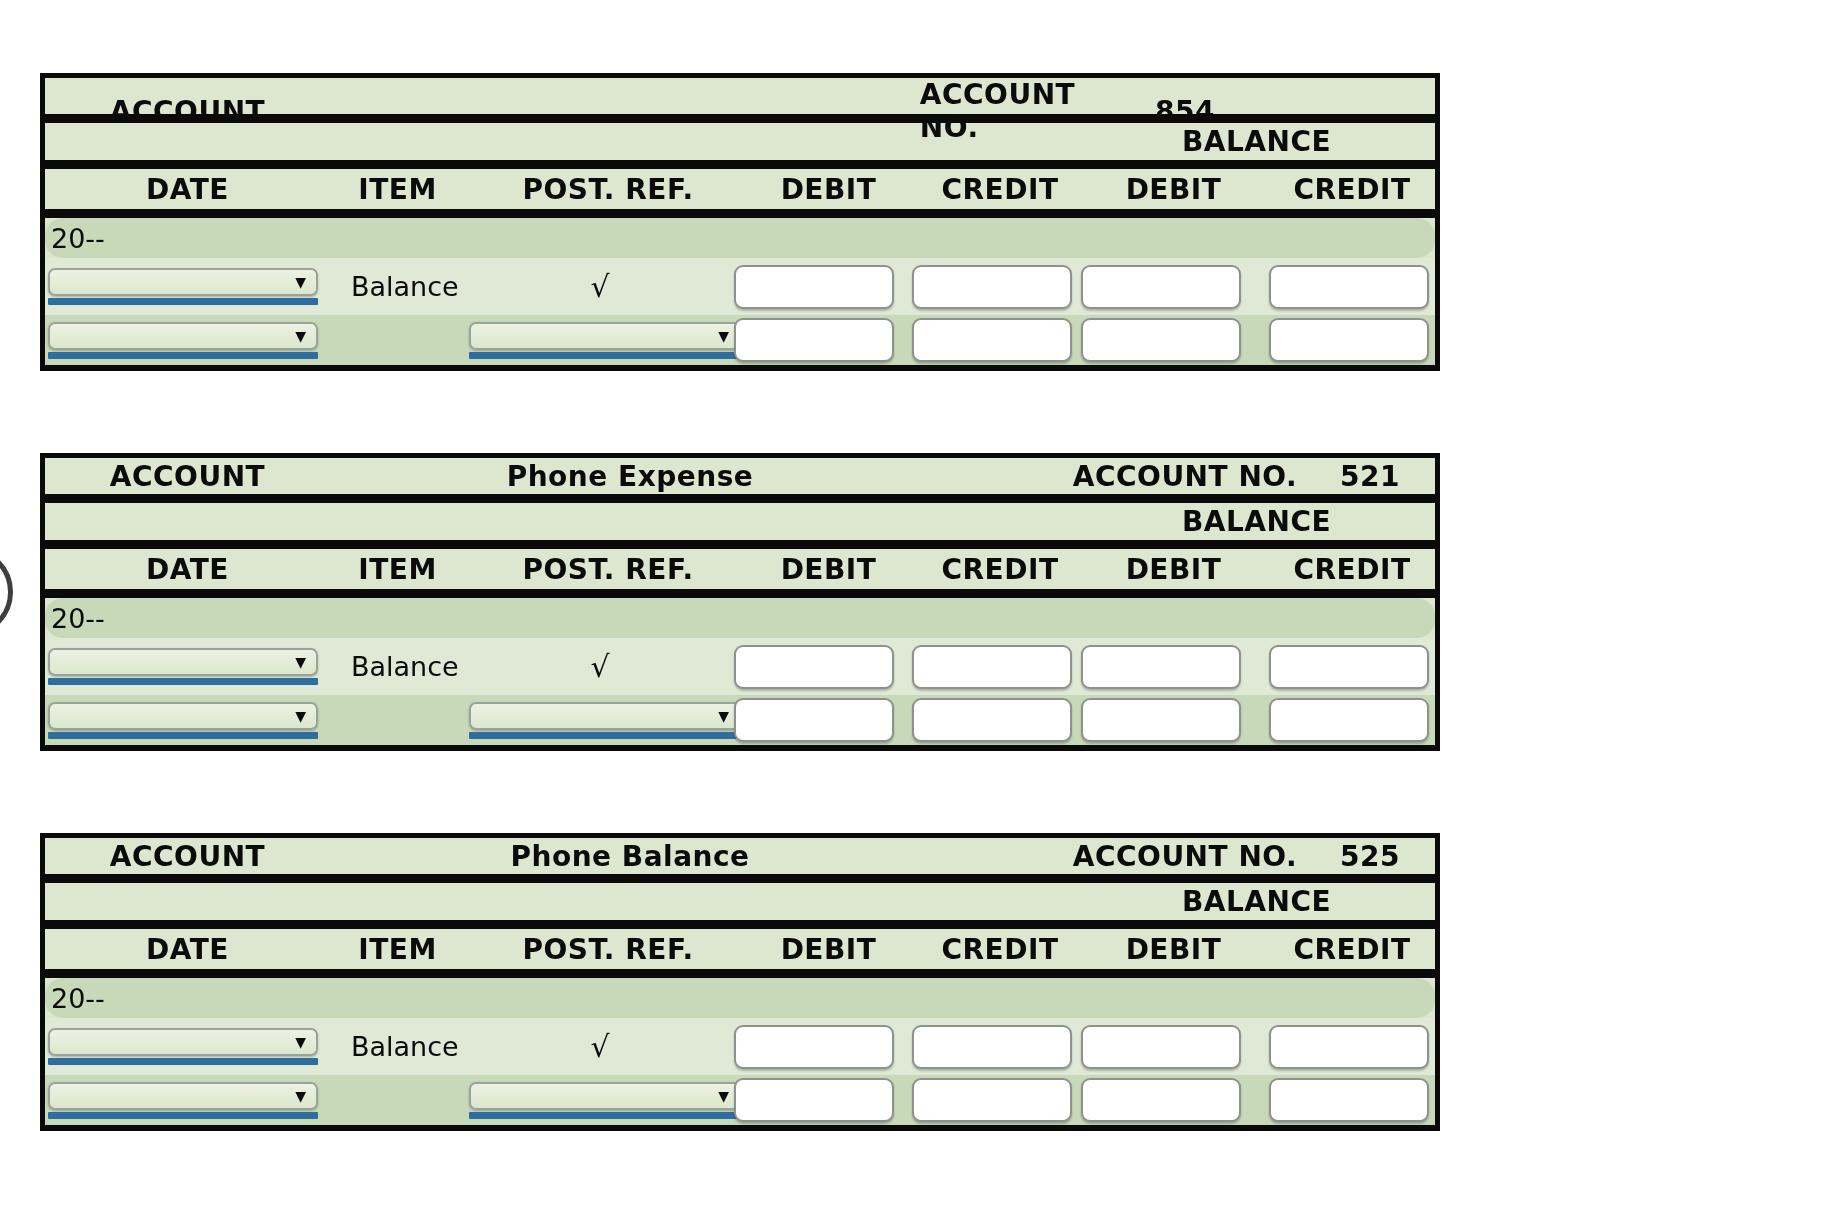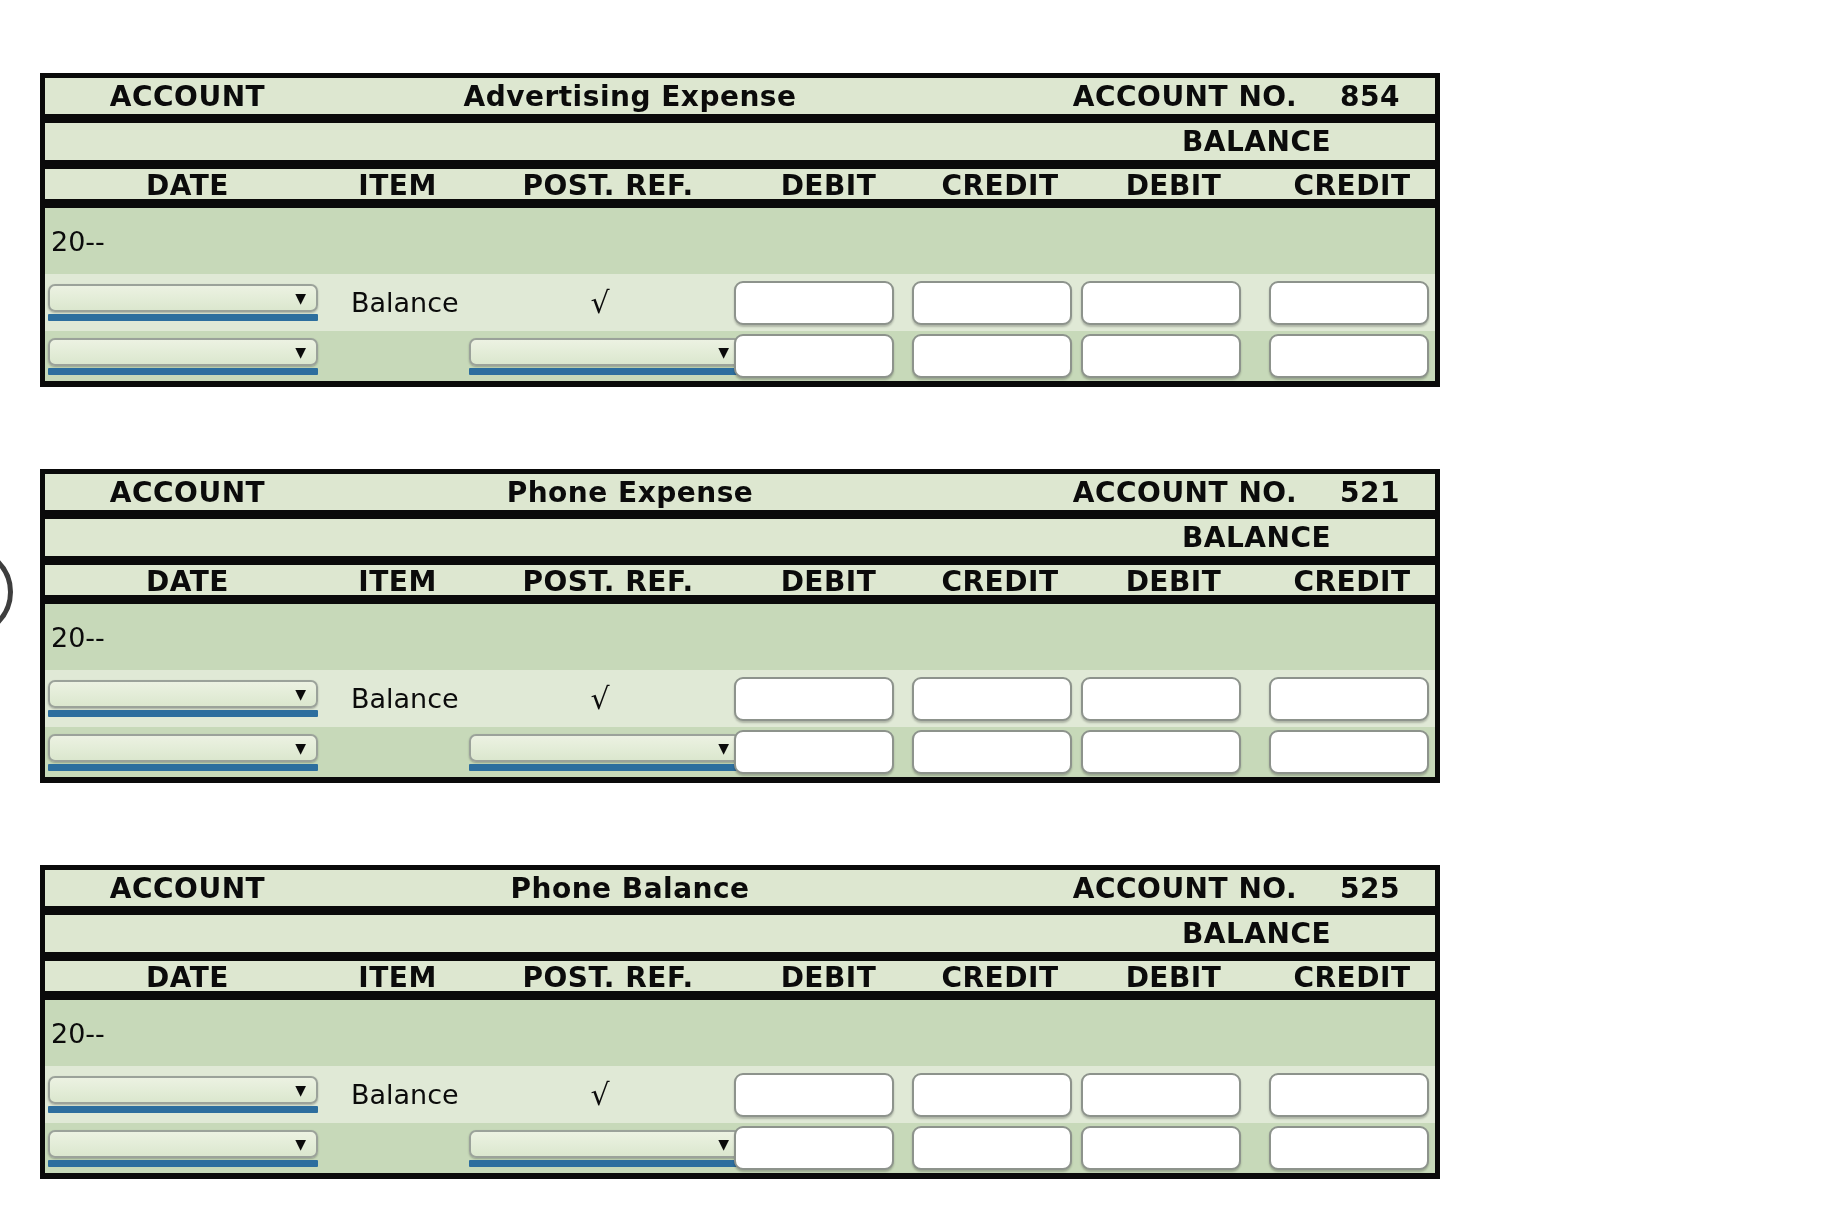--- a/index.html
+++ b/index.html
@@ -17,22 +17,22 @@
     background:#dde7d0;
   }
   .row{display:flex;align-items:center;}
   .sep{height:9px;background:#0a0a0a;}
   .b{font-weight:700;font-size:28px;letter-spacing:0.5px;}
   .reg{font-weight:400;font-size:27px;}
 
   
   .title-row{height:36px;background:#dde7d0;}
   .balhead-row{height:37px;background:#dde7d0;}
-  .colhead-row{height:30px;background:#dde7d0;}
-  .year-row{height:66px;background:#c7d9b9;}
+  .colhead-row{height:40px;background:#dde7d0;}
+  .year-row{height:40px;background:#c7d9b9;border-radius:18px;}
   .entry-row{height:57px;background:#e0e9d6;}
   .entry2-row{height:50px;background:#c7d9b9;}
 
   
   .title-row{display:grid;grid-template-columns:285px 600px 135px 240px 130px;align-items:center;}
   .balhead-row{display:grid;grid-template-columns:1033px 357px;align-items:center;}
   .cols{display:grid;grid-template-columns:285px 135px 270px 165px 178px 169px 188px;align-items:center;}
 
   .center{display:flex;align-items:center;justify-content:center;}
   .amt-head{padding-left:22px;}
@@ -84,23 +84,20 @@
 
 <div class="annotation-circle"></div>
 
 <div id="ledgers">
   <section class="ledger">
 
     <div class="row title-row">
       <div class="center">
         <span class="b">ACCOUNT</span>
       </div>
-      <div class="center">
-        <span class="b">Advertising Expense</span>
-      </div>
       <div></div>
       <div class="center">
         <span class="b">ACCOUNT NO.</span>
       </div>
       <div class="center">
         <span class="b">854</span>
       </div>
     </div>
 
     <div class="sep"></div>

